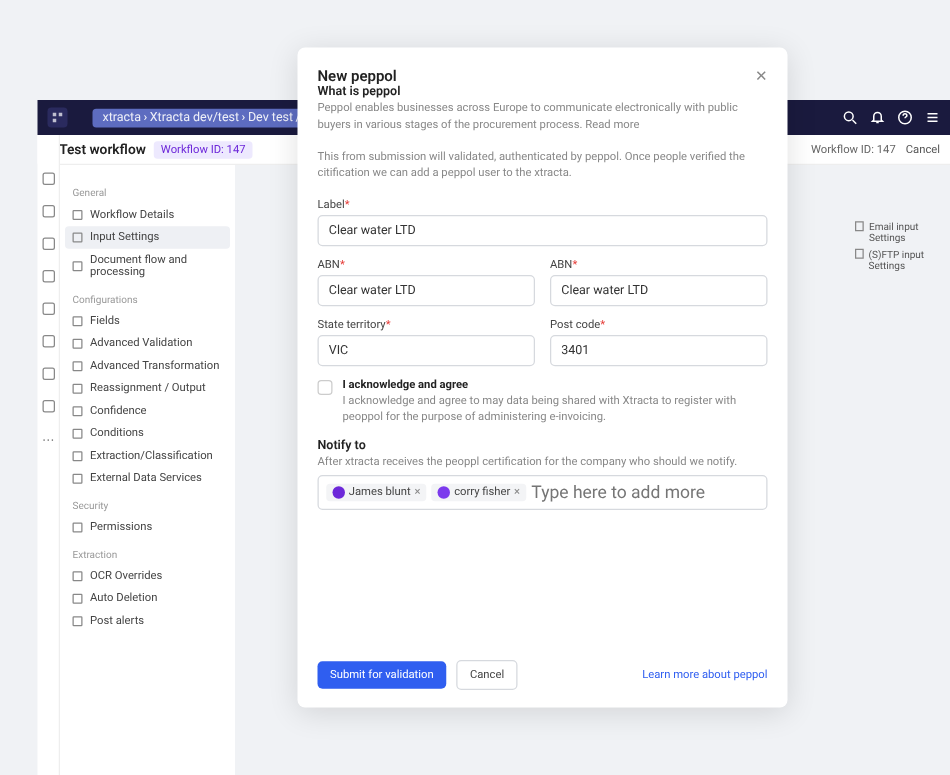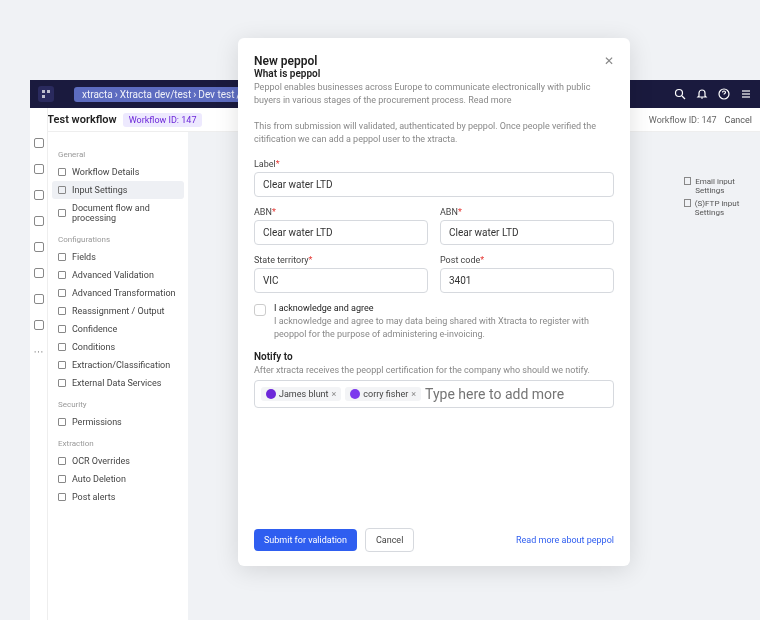--- a/index.html
+++ b/index.html
@@ -34,21 +34,21 @@
 .close{font-size:12px;color:#888;cursor:pointer}
 .section-title{font-size:10px;font-weight:600;color:#222;margin-bottom:2px}
 .section-text{font-size:9px;color:#888;line-height:1.4;margin-bottom:14px}
 .form-row{display:flex;gap:12px;margin-bottom:10px}
 .form-group{flex:1}
 .form-label{font-size:9px;color:#444;display:block;margin-bottom:3px}
 .req{color:#e53935}
 .form-input{width:100%;border:1px solid #d6d9de;border-radius:4px;padding:6px 8px;font-size:10px;color:#333}
 .checkbox-row{display:flex;align-items:flex-start;gap:8px;margin-bottom:10px}
 .checkbox{width:12px;height:12px;border:1px solid #ccc;border-radius:3px;margin-top:1px;flex-shrink:0}
-.checkbox-label{font-size:9px;font-weight:400;color:#222}
+.checkbox-label{font-size:9px;font-weight:700;color:#222}
 .checkbox-desc{font-size:9px;color:#888;margin-top:2px;line-height:1.4}
 .notify-box{border:1px solid #d6d9de;border-radius:4px;padding:5px 6px;display:flex;align-items:center;gap:4px;flex-wrap:wrap}
 .chip{display:inline-flex;align-items:center;gap:3px;background:#f3f4f6;border-radius:3px;padding:2px 5px;font-size:9px;color:#444}
 .chip-avatar{width:10px;height:10px;border-radius:50%;background:#6d28d9}
 .chip-avatar.b{background:#7c3aed}
 .chip-x{color:#888;font-size:9px;cursor:pointer}
 .notify-input{border:none;outline:none;font-size:14px;color:#999;flex:1}
 .modal-footer{display:flex;align-items:center;gap:8px;margin-top:120px}
 .btn-primary{background:#2f5ef0;color:#fff;border:none;border-radius:4px;padding:6px 10px;font-size:9px;cursor:pointer}
 .btn-secondary{background:#fff;border:1px solid #d6d9de;border-radius:4px;padding:6px 10px;font-size:9px;color:#444;cursor:pointer}
@@ -264,15 +264,15 @@
       <span class="chip-avatar b"></span>
       <span>corry fisher</span>
       <span class="chip-x">×</span>
     </span>
     <input class="notify-input" placeholder="Type here to add more" style="">
   </div>
 
   <div class="modal-footer">
     <button class="btn-primary">Submit for validation</button>
     <button class="btn-secondary">Cancel</button>
-    <span class="learn-more">Read more about peppol</span>
+    <span class="learn-more">Learn more about peppol</span>
   </div>
 </div>
 
 </body></html>

